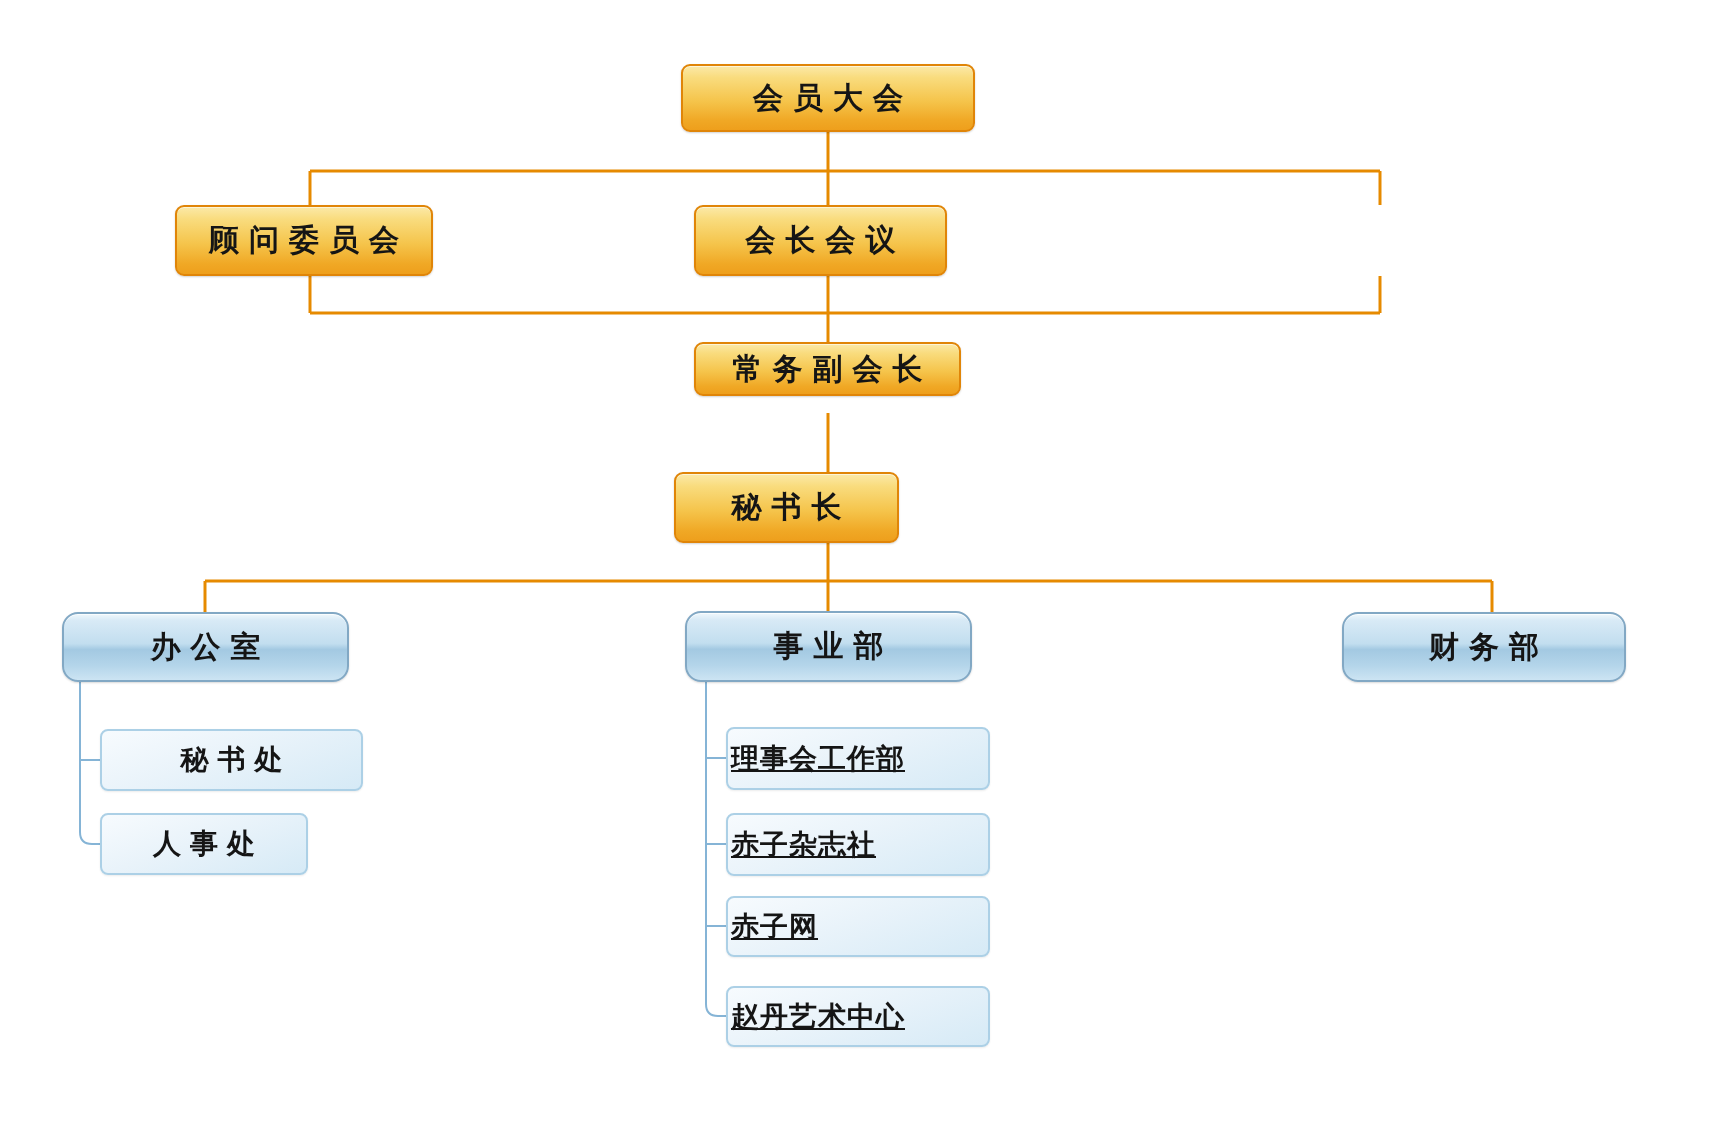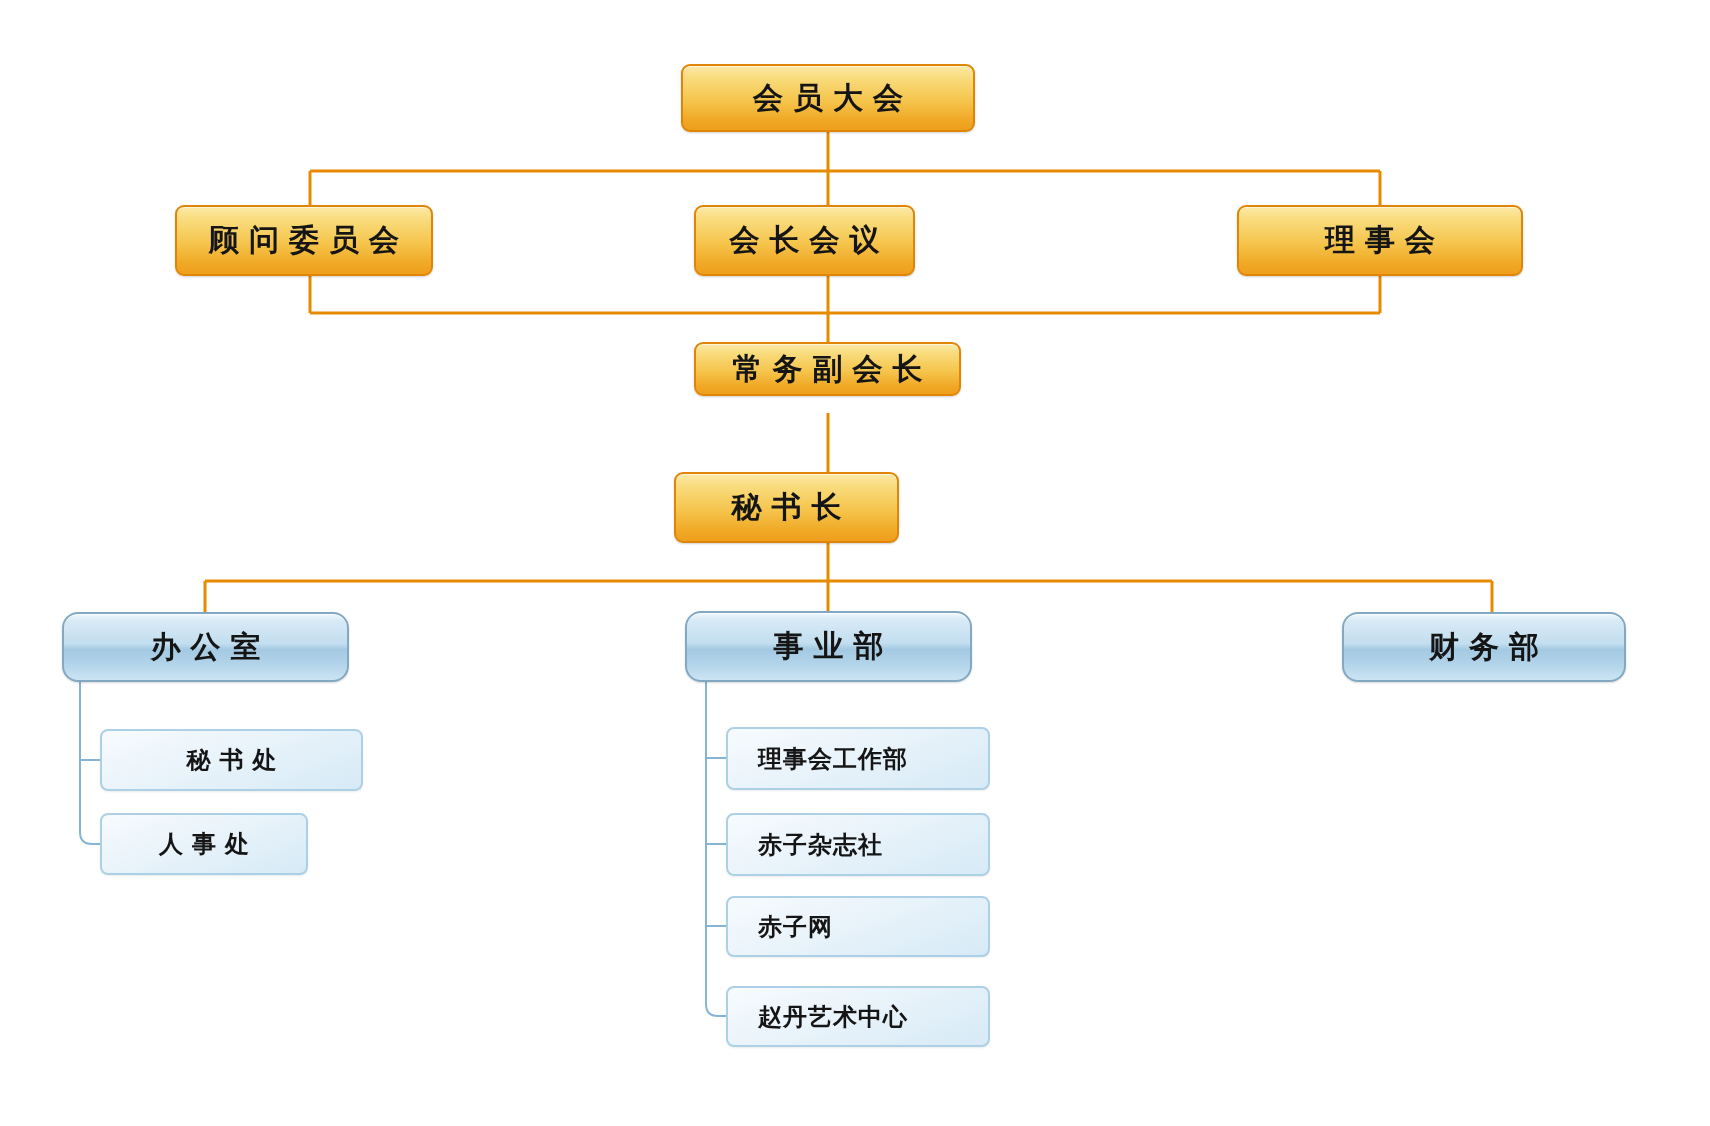--- a/index.html
+++ b/index.html
@@ -37,30 +37,31 @@
     box-shadow:inset 0 1px 0 rgba(255,255,255,.7), 0 1px 2px rgba(0,0,0,.15);
     font-size:30px;
     letter-spacing:10px;
     text-indent:10px;
   }
   .blue-child{
     background:linear-gradient(160deg,#F7FBFE 0%,#E9F3FA 45%,#D6EAF6 100%);
     border:2px solid #ACD0E6;
     border-radius:8px;
     box-shadow:0 1px 2px rgba(0,0,0,.08);
-    font-size:24px;
+    font-size:28px;
   }
   .spaced-child{
     letter-spacing:9px;
     text-indent:9px;
   }
   .left-child{
     justify-content:flex-start;
-    padding-left:30px;
+    padding-left:3px;
     letter-spacing:1px;
+    text-decoration:underline;
   }
 </style>
 </head>
 <body>
 
 <div id="canvas">
 
   <svg id="lines" viewBox="0 0 1710 1126" xmlns="http://www.w3.org/2000/svg">
     <g stroke="#E68A00" stroke-width="3" fill="none">
       <path d="M828 132 V171"></path>
@@ -86,23 +87,22 @@
       <path d="M706 758 H726"></path>
       <path d="M706 844 H726"></path>
       <path d="M706 926 H726"></path>
     </g>
   </svg>
 
   <div class="node orange" style="left:681px;top:64px;width:294px;height:68px">会员大会</div>
 
   <div class="node orange" style="left:175px;top:205px;width:258px;height:71px">顾问委员会</div>
 
-  <div class="node orange" style="left:694px;top:205px;width:221px;height:71px">会长会议</div>
+  <div class="node orange" style="left:694px;top:205px;width:253px;height:71px">会长会议</div>
 
-  <div class="node orange" style="left:1237px;top:205px;width:286px;height:71px">理事会</div>
 
   <div class="node orange" style="left:694px;top:342px;width:267px;height:54px">常务副会长</div>
 
   <div class="node orange" style="left:674px;top:472px;width:225px;height:71px">秘书长</div>
 
   <div class="node blue-parent" style="left:62px;top:612px;width:287px;height:70px">办公室</div>
 
   <div class="node blue-parent" style="left:685px;top:611px;width:287px;height:71px">事业部</div>
 
   <div class="node blue-parent" style="left:1342px;top:612px;width:284px;height:70px">财务部</div>

